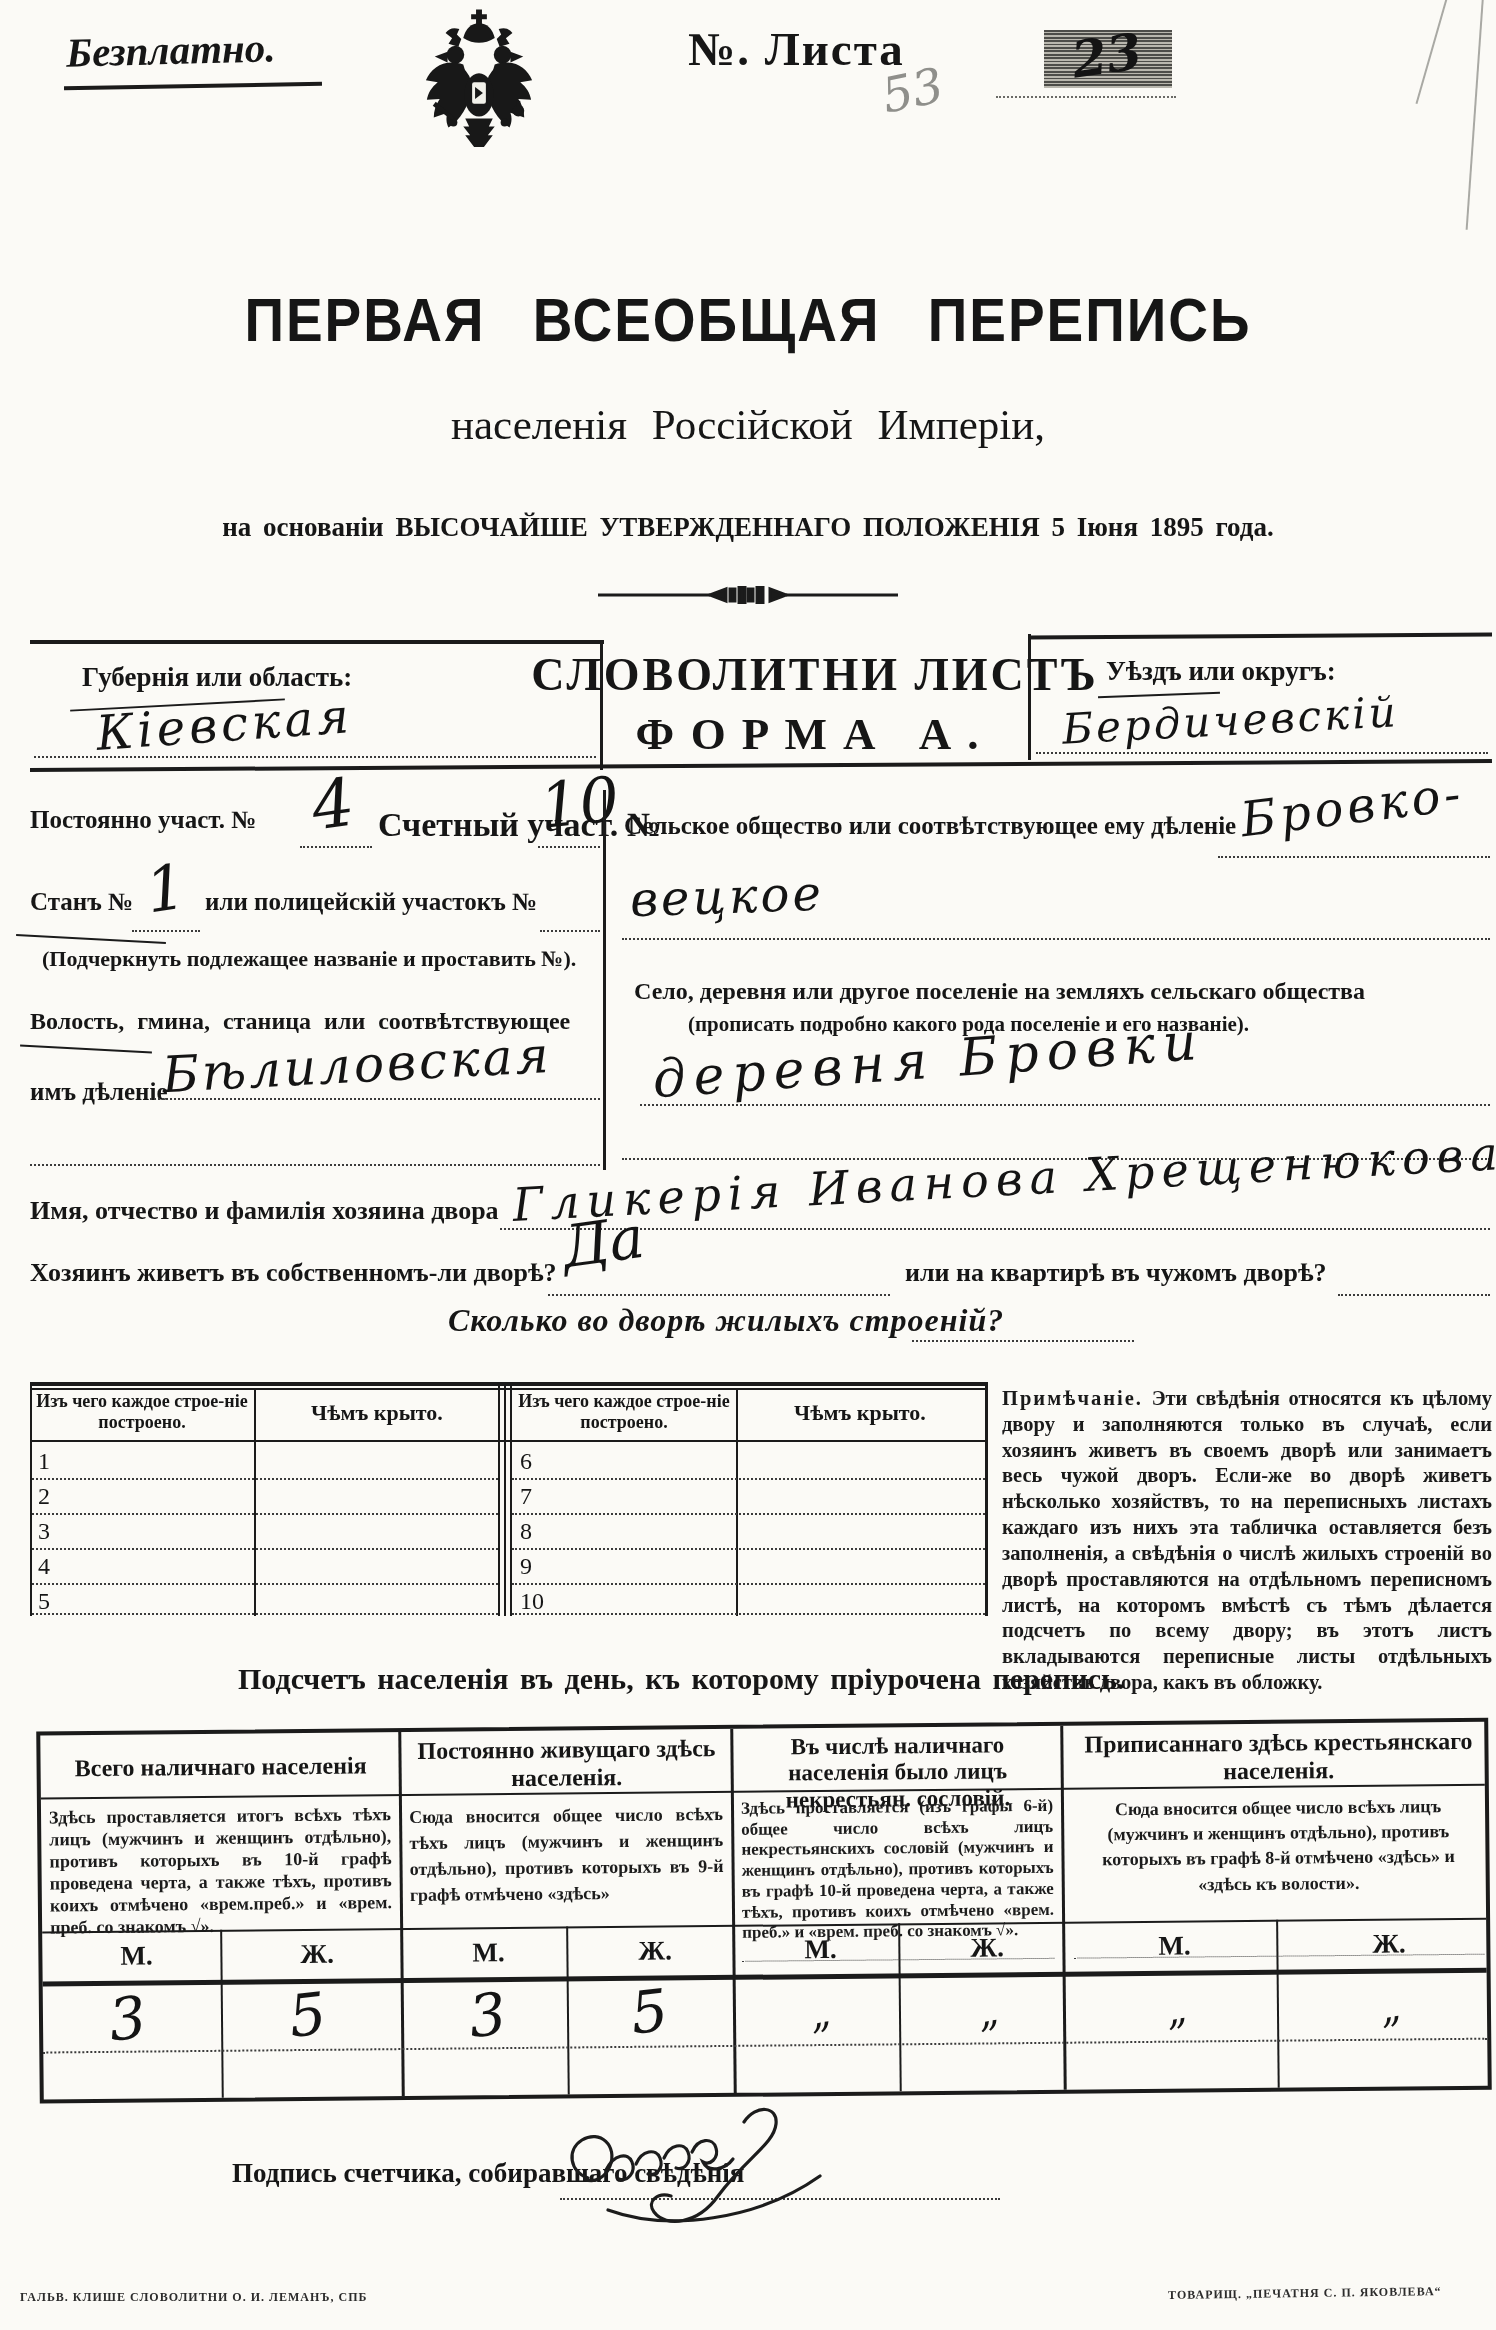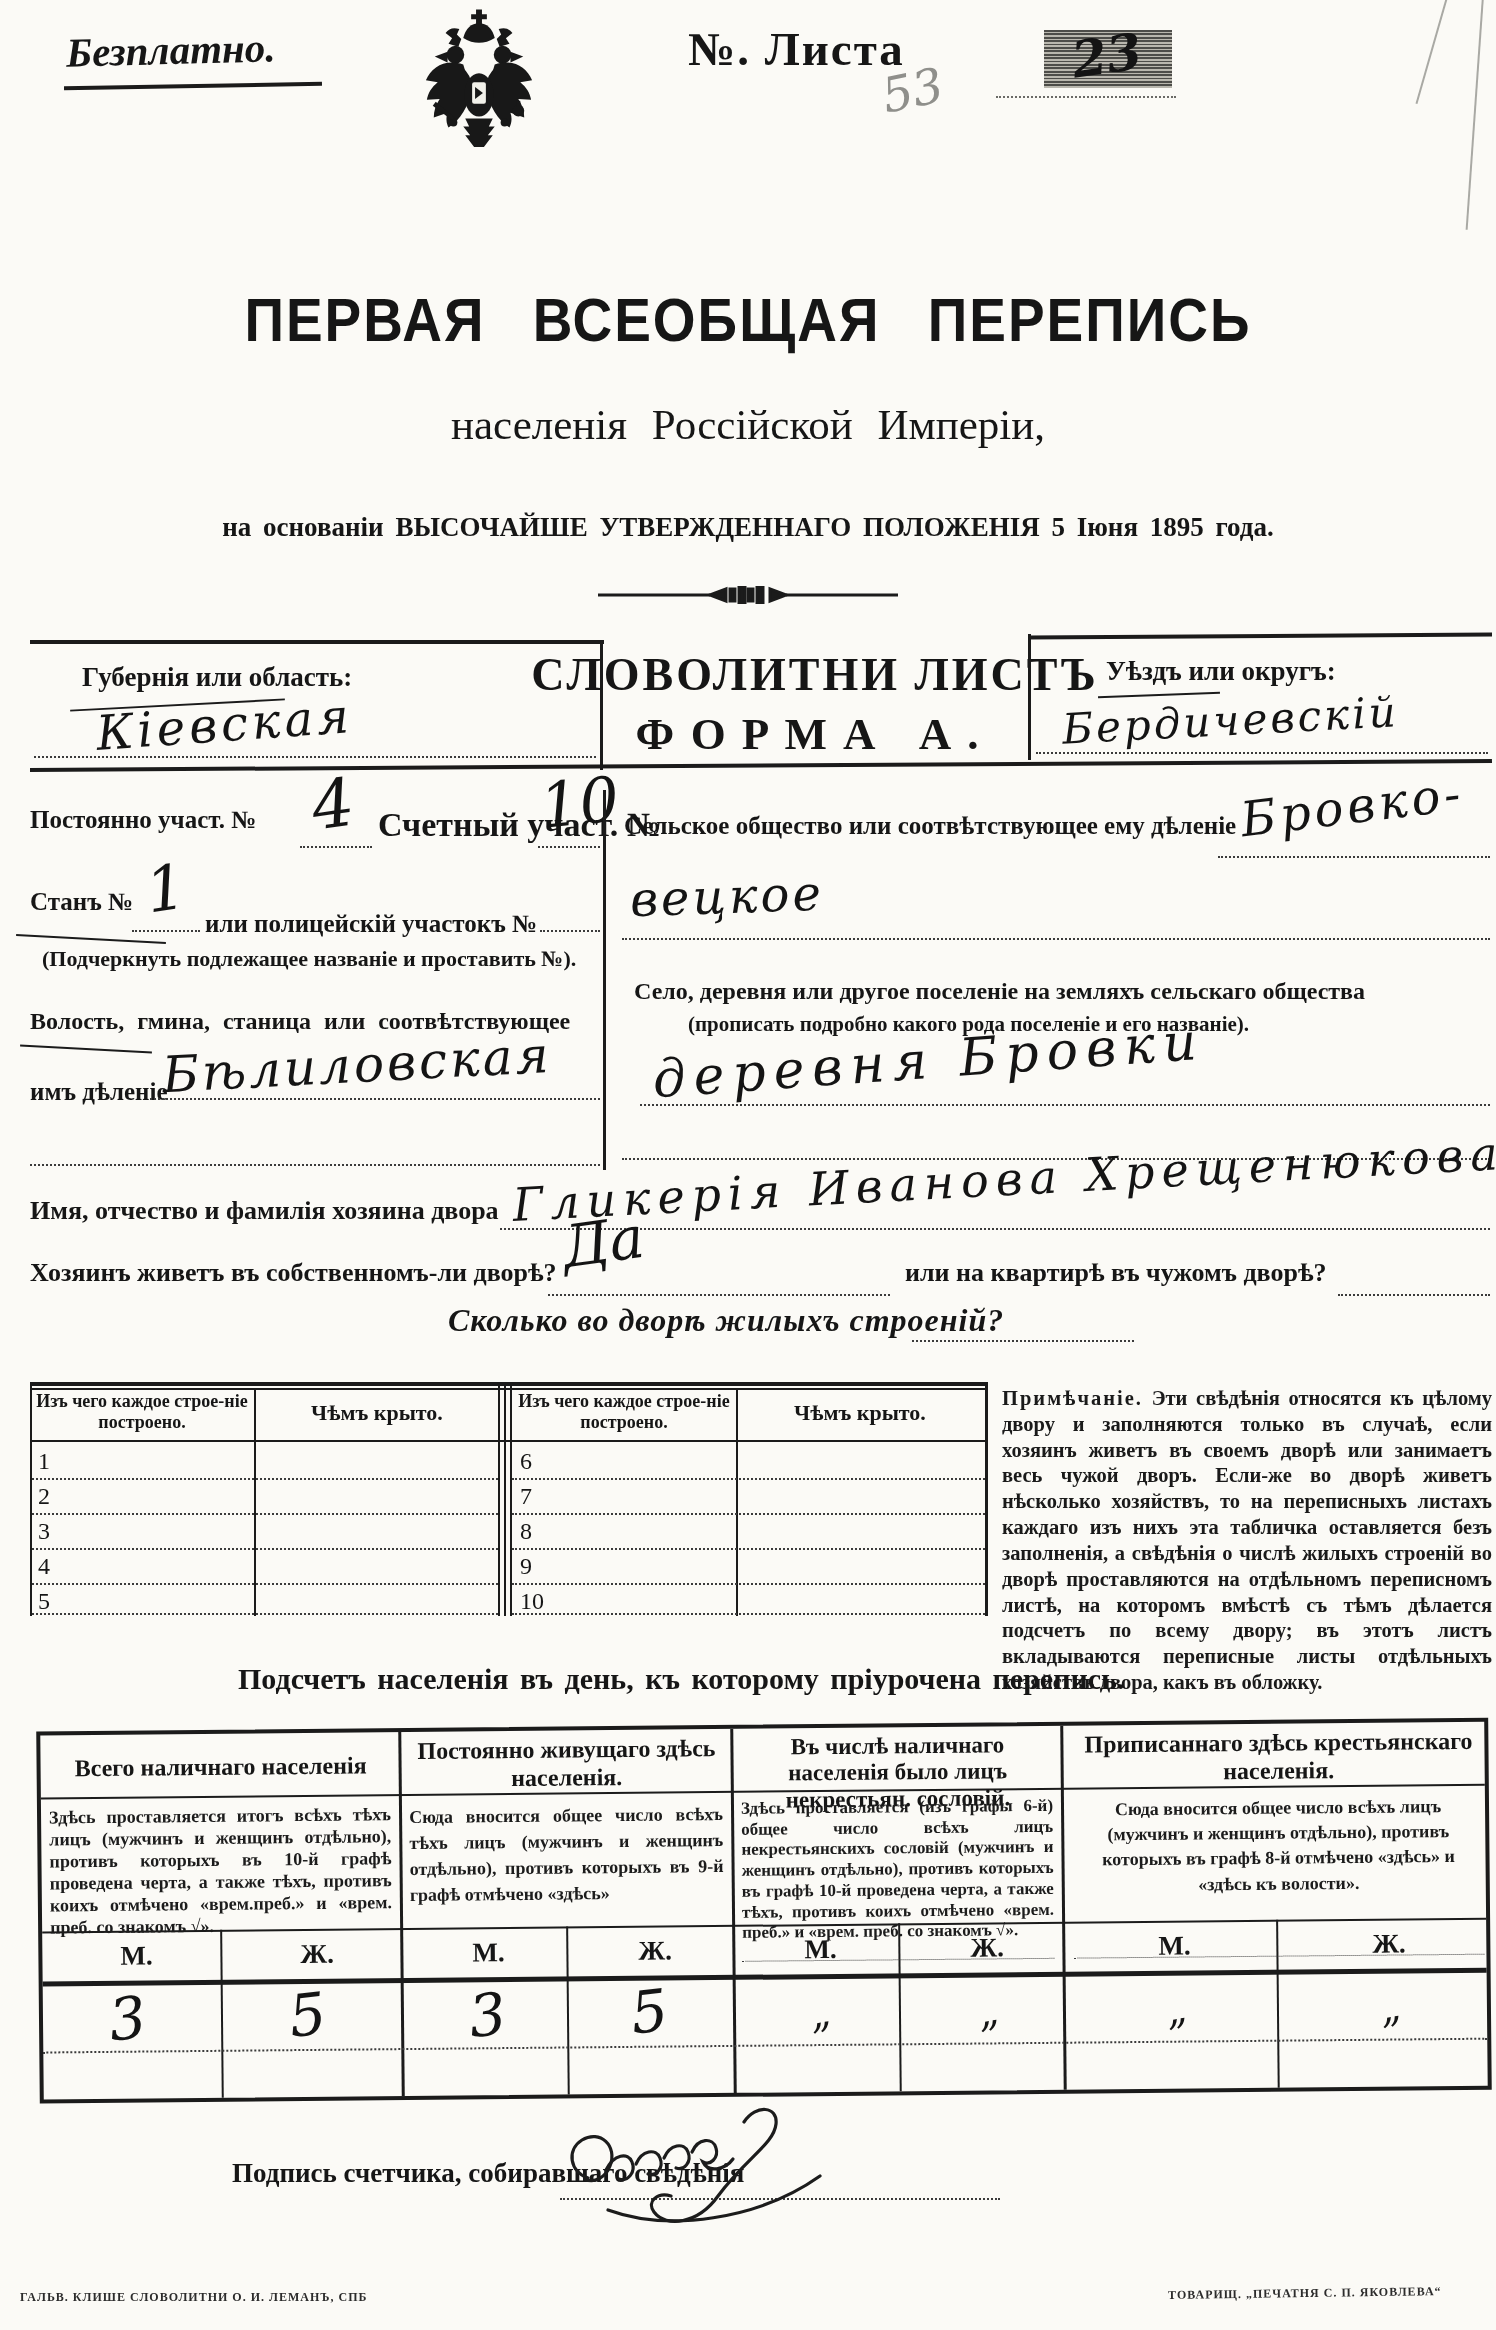--- a/index.html
+++ b/index.html
@@ -105,21 +105,21 @@
   <div class="t lbl" style="left:30px;top:806px;font-size:25px;">Постоянно участ. №</div>
   <div class="t hw" style="left:312px;top:766px;font-size:66px;transform:rotate(-8deg);">4</div>
   <div class="dot" style="left:300px;top:846px;width:72px;"></div>
   <div class="t lbl" style="left:378px;top:806px;font-size:34px;">Счетный участ. №</div>
   <div class="t hw" style="left:540px;top:766px;font-size:62px;transform:rotate(-6deg);">10</div>
   <div class="dot" style="left:538px;top:846px;width:62px;"></div>
 
   <div class="t lbl" style="left:30px;top:888px;font-size:25px;">Станъ №</div>
   <div class="t hw" style="left:146px;top:852px;font-size:62px;transform:rotate(-8deg);">1</div>
   <div class="dot" style="left:132px;top:930px;width:68px;"></div>
-  <div class="t lbl" style="left:205px;top:888px;font-size:25px;margin-top:22px;">или полицейскій участокъ №</div>
+  <div class="t lbl" style="left:205px;top:888px;font-size:25px;">или полицейскій участокъ №</div>
   <div class="dot" style="left:540px;top:930px;width:60px;"></div>
   <div class="hl" style="left:16px;top:938px;width:150px;height:2px;transform:rotate(3deg);"></div>
 
   <div class="t lbl" style="left:42px;top:946px;font-size:22px;">(Подчеркнуть подлежащее названіе и проставить №).</div>
 
   <div class="t lbl" style="left:30px;top:1008px;font-size:24px;word-spacing:7px;">Волость, гмина, станица или соотвѣтствующее</div>
   <div class="hl" style="left:20px;top:1048px;width:132px;height:2px;transform:rotate(3deg);"></div>
   <div class="t lbl" style="left:30px;top:1078px;font-size:25px;">имъ дѣленіе</div>
   <div class="t hw" style="left:162px;top:1036px;font-size:50px;letter-spacing:3px;transform:rotate(-3deg);">Бѣлиловская</div>
   <div class="dot" style="left:150px;top:1098px;width:450px;"></div>

